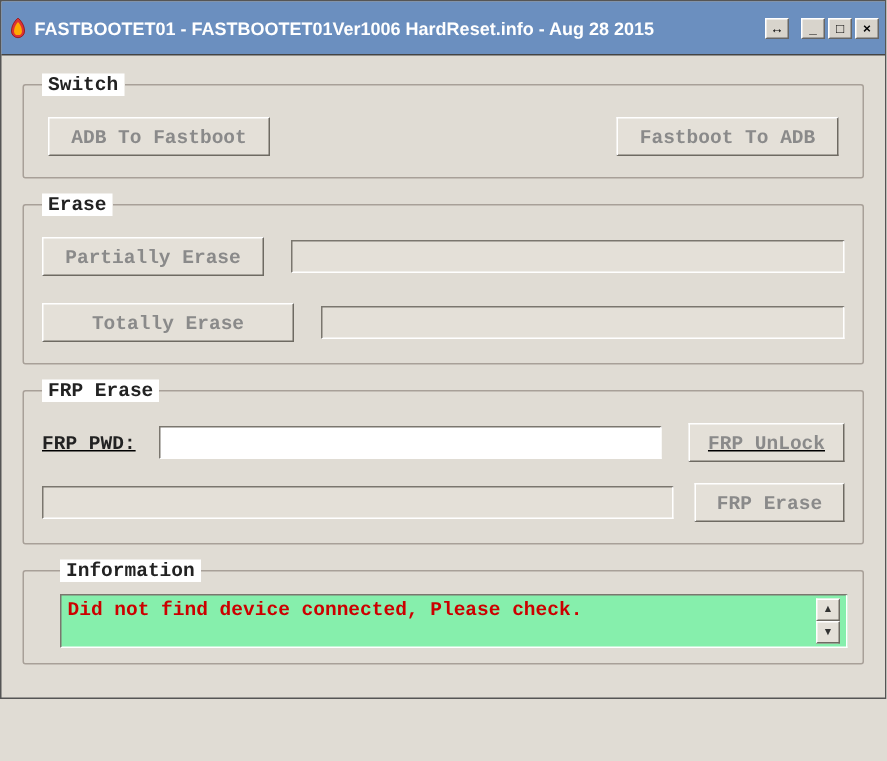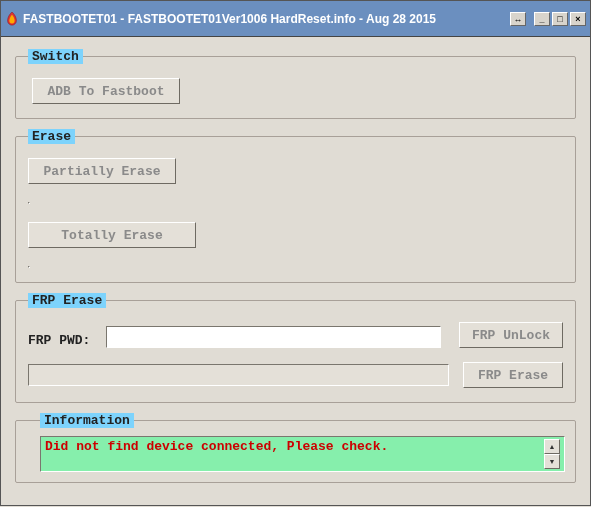--- a/index.html
+++ b/index.html
@@ -57,21 +57,21 @@
     margin: 4px 0 10px 0;
     padding: 14px 12px 14px 12px;
     position: relative;
   }
   fieldset.group legend {
     padding: 0 4px;
     font-family: "Courier New", monospace;
     font-size: 13px;
     font-weight: bold;
     color: #222;
-    background: #7dd3fc;
+    background: #ffffff;
   }
   .btn {
     font-family: "Courier New", monospace;
     font-size: 13px;
     font-weight: bold;
     color: #8a8a8a;
     background: #e4e0d8;
     border-top: 1px solid #fff;
     border-left: 1px solid #fff;
     border-right: 1px solid #6e6a62;
@@ -142,23 +142,23 @@
     border-right: 1px solid #6e6a62;
     border-bottom: 1px solid #6e6a62;
     font-size: 7px;
     line-height: 1;
     display: flex;
     align-items: center;
     justify-content: center;
     color: #333;
   }
   .switch-row { display: flex; justify-content: space-between; padding: 0 4px; }
-  .erase-row { display: flex; align-items: flex-start; gap: 18px; margin-bottom: 18px; flex-direction: column;}
+  .erase-row { display: flex; align-items: center; gap: 18px; margin-bottom: 18px;}
   .erase-row:last-child { margin-bottom: 0; }
-  .frp-row1 { display: flex; align-items: flex-end; gap: 8px; margin-bottom: 14px;}
+  .frp-row1 { display: flex; align-items: center; gap: 8px; margin-bottom: 14px; text-decoration: underline;}
   .frp-row2 { display: flex; align-items: center; gap: 14px; }
   .cfg-row { display: flex; align-items: center; gap: 10px; }
 </style>
 </head>
 <body>
 
 <div class="window">
 
   <div class="titlebar">
     <span class="title-icon">
@@ -176,20 +176,21 @@
       <div class="tb-btn">×</div>
     </div>
   </div>
 
   <div class="body-area">
 
     <fieldset class="group">
       <legend>Switch</legend>
       <div class="switch-row">
         <div class="btn" style="width:148px">ADB To Fastboot</div>
+        <div class="btn" style="width:148px">Fastboot To ADB</div>
       </div>
     </fieldset>
 
 
     <fieldset class="group">
       <legend>Erase</legend>
       <div class="erase-row">
         <div class="btn" style="width:148px">Partially Erase</div>
         <div class="sunken" style="flex:1"></div>
       </div>

